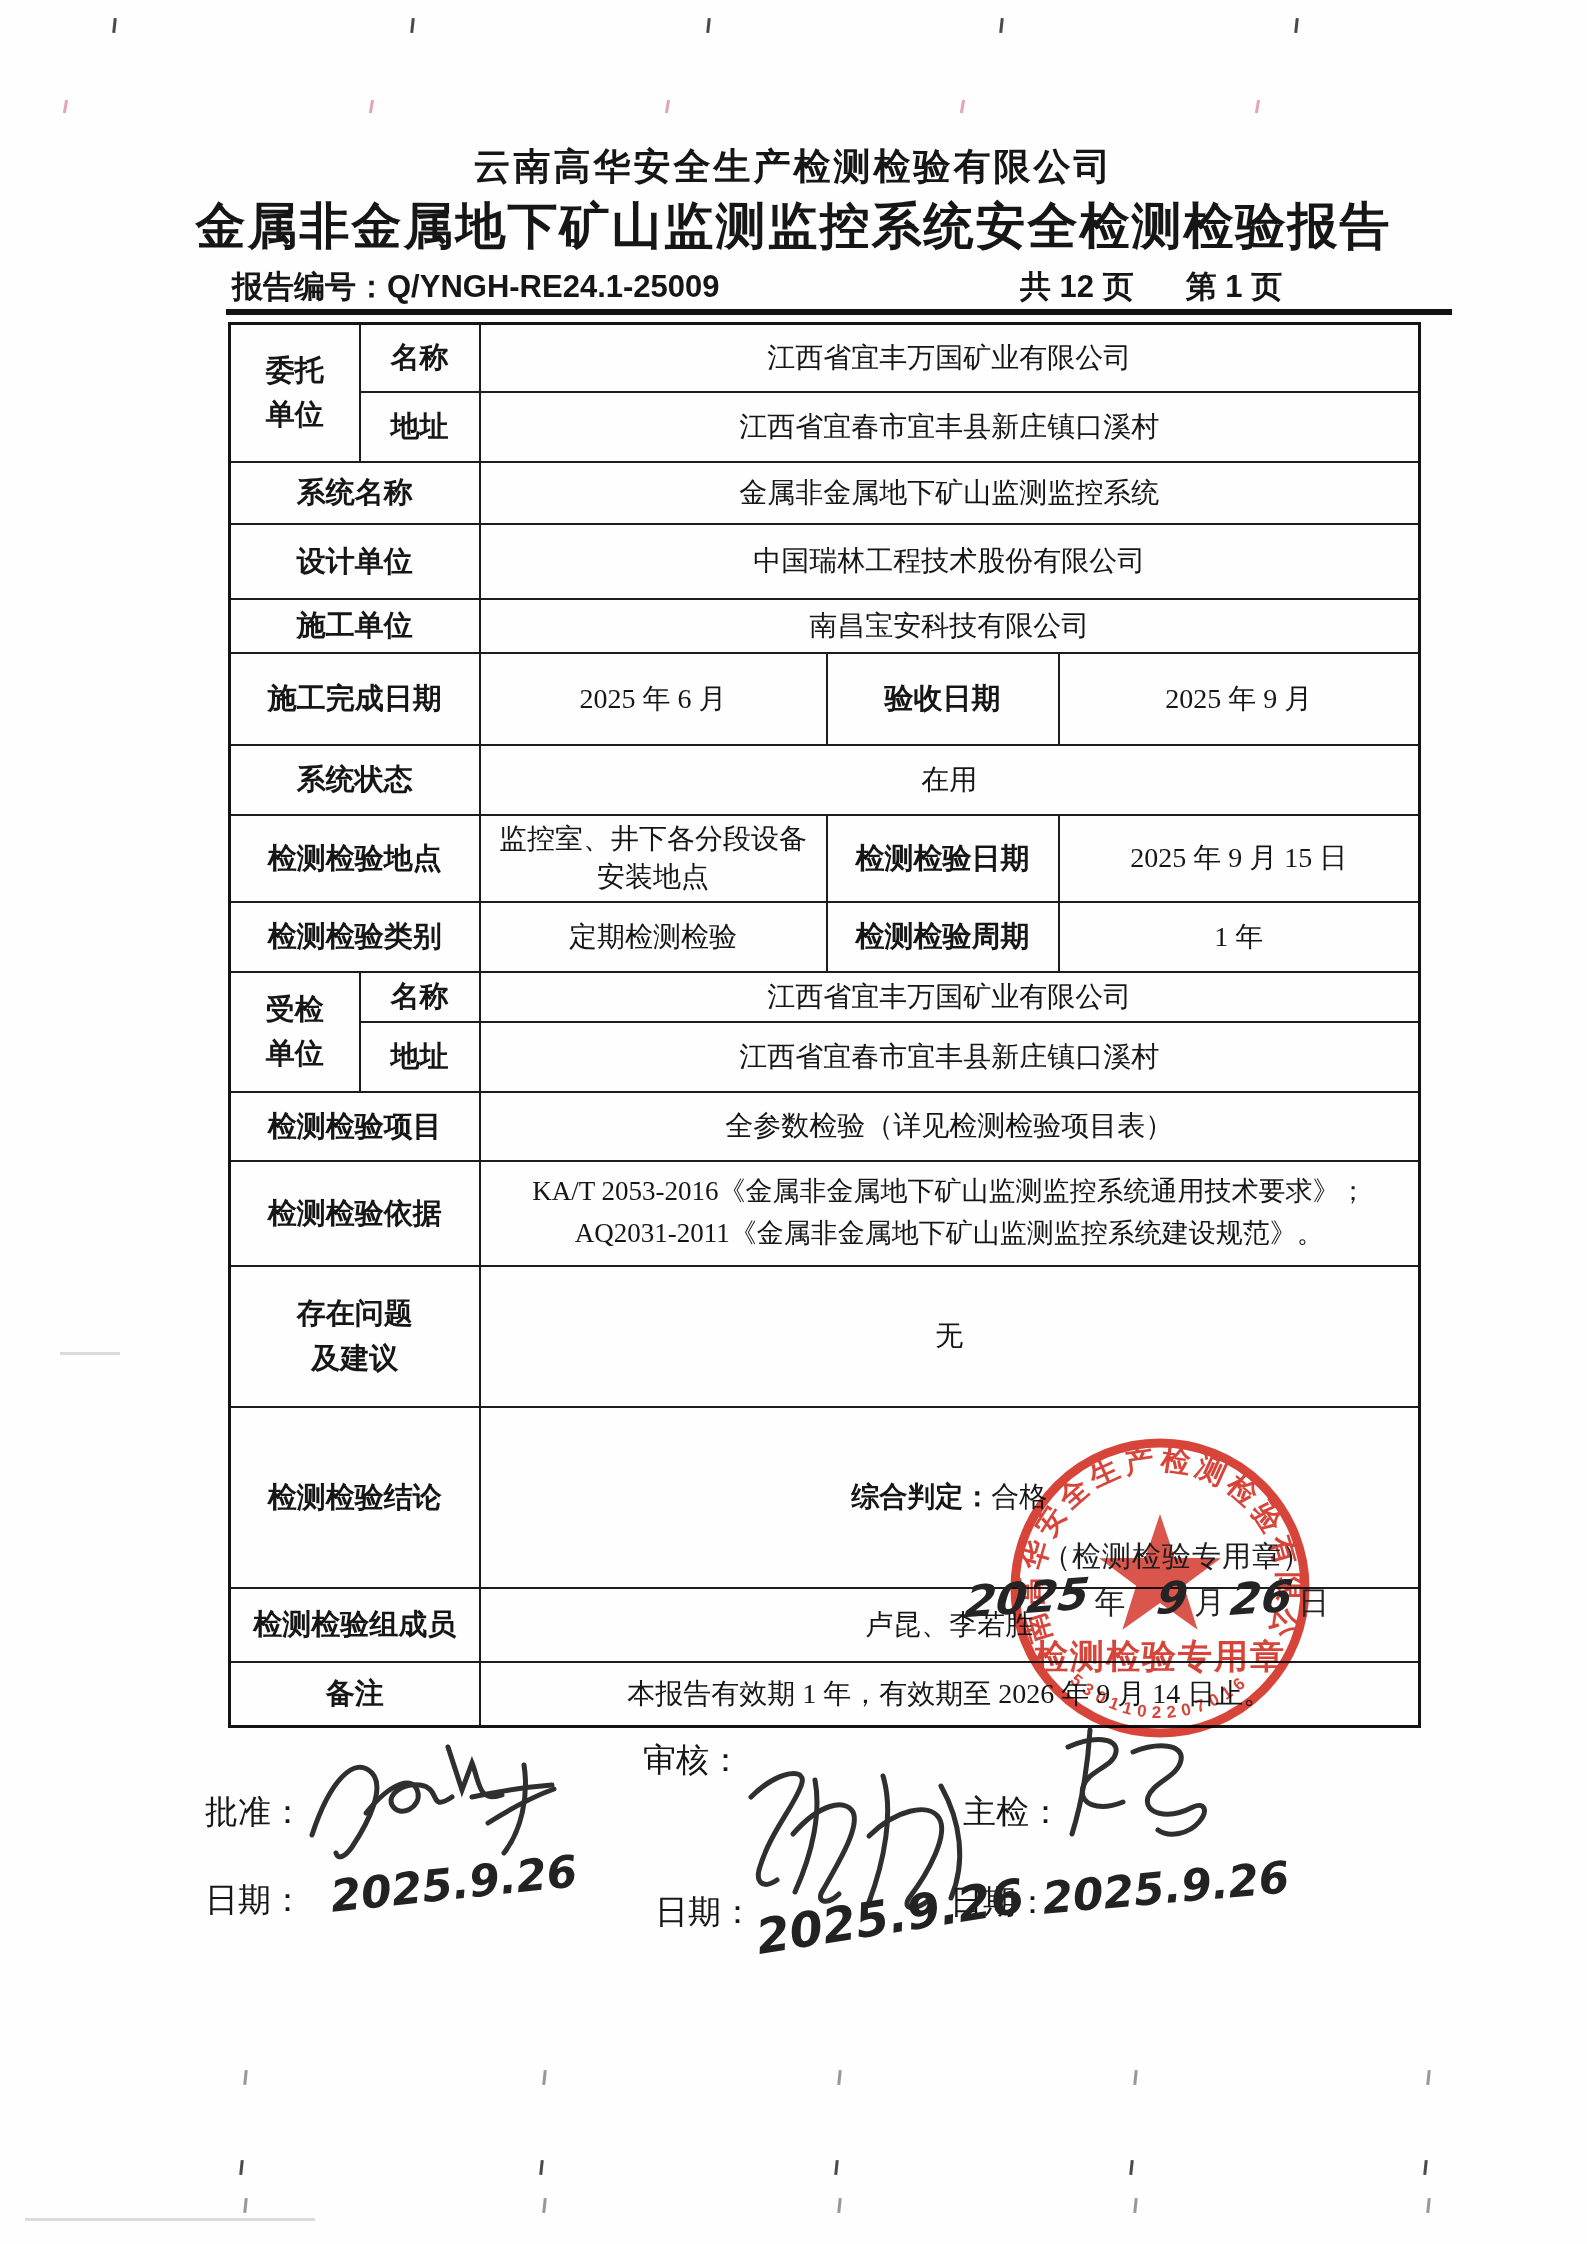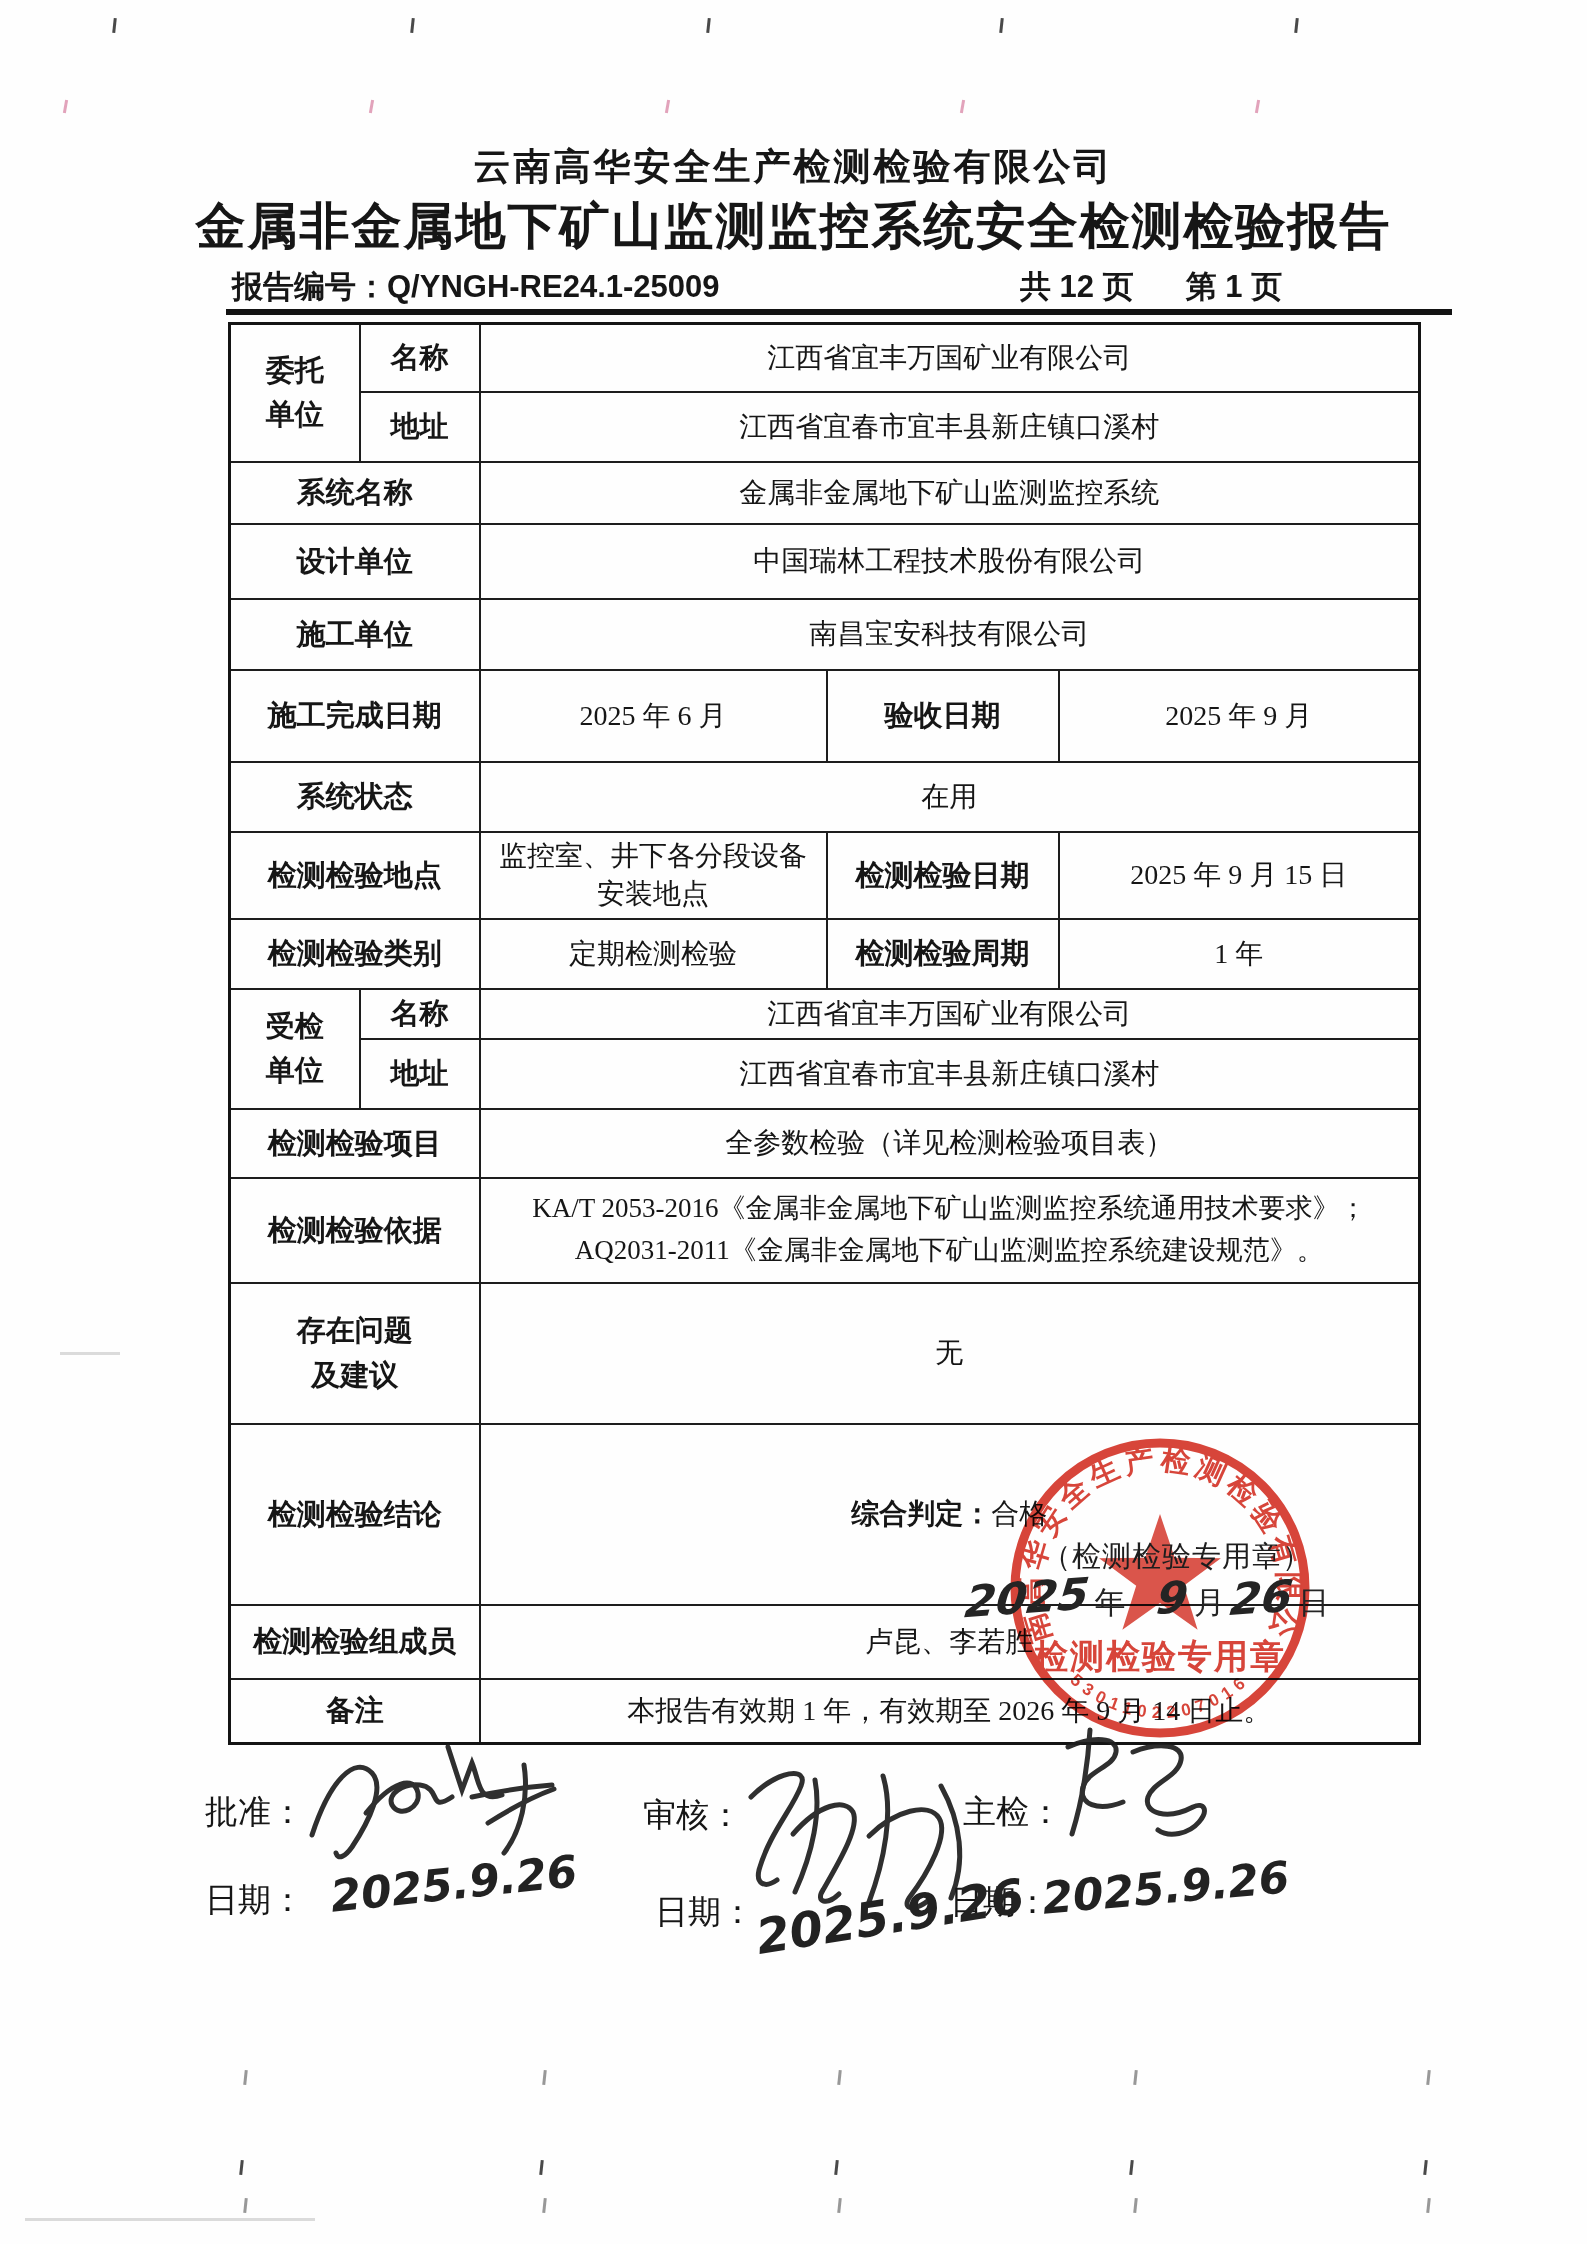--- a/index.html
+++ b/index.html
@@ -121,21 +121,21 @@
       <td class="val" colspan="3">江西省宜春市宜丰县新庄镇口溪村</td>
     </tr>
     <tr style="height:62px">
       <td class="lbl" colspan="2">系统名称</td>
       <td class="val" colspan="3">金属非金属地下矿山监测监控系统</td>
     </tr>
     <tr style="height:75px">
       <td class="lbl" colspan="2">设计单位</td>
       <td class="val" colspan="3">中国瑞林工程技术股份有限公司</td>
     </tr>
-    <tr style="height:71px">
+    <tr style="height:54px">
       <td class="lbl" colspan="2">施工单位</td>
       <td class="val" colspan="3">南昌宝安科技有限公司</td>
     </tr>
     <tr style="height:92px">
       <td class="lbl" colspan="2">施工完成日期</td>
       <td class="val">2025 年 6 月</td>
       <td class="lbl">验收日期</td>
       <td class="val">2025 年 9 月</td>
     </tr>
     <tr style="height:70px">
@@ -215,21 +215,21 @@
   <div class="stamp-date">
     <span class="hand">2025</span>
     <span class="print">年</span>
     <span class="hand" style="margin-left:26px">9</span>
     <span class="print">月</span>
     <span class="hand">26</span>
     <span class="print">日</span>
   </div>
 
   <div class="sig-label" style="left:205px;top:1790px;">批准：</div>
-  <div class="sig-label" style="left:643px;top:1793px;text-align:right;">审核：</div>
+  <div class="sig-label" style="left:643px;top:1738px;text-align:right;">审核：</div>
   <div class="sig-label" style="left:963px;top:1790px;">主检：</div>
 
   <svg class="sig-svg" style="left:300px;top:1735px;" width="270" height="145" viewBox="0 0 270 145">
     <g fill="none" stroke="#1e1e1e" stroke-width="5" stroke-linecap="round" opacity="0.92">
       <path d="M12 100 C30 45 55 20 72 38 C85 52 70 85 52 112 C45 122 38 125 36 118"></path>
       <path d="M66 78 C92 46 114 40 118 58 C121 72 100 84 92 70 C87 59 103 48 120 50 C142 53 128 78 152 62"></path>
       <path d="M148 12 L162 55 L172 28 C180 48 178 68 202 60"></path>
       <path d="M172 62 C200 56 226 52 252 50"></path>
       <path d="M224 30 C229 62 221 96 204 118"></path>
       <path d="M188 88 C210 74 232 62 254 54"></path>

